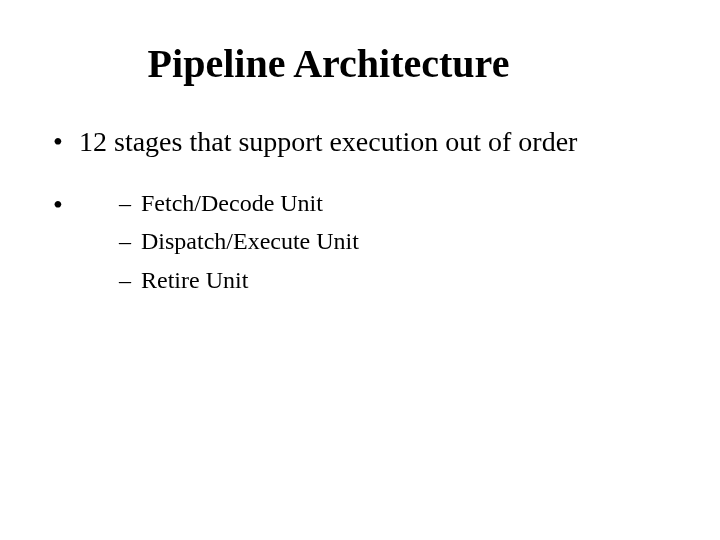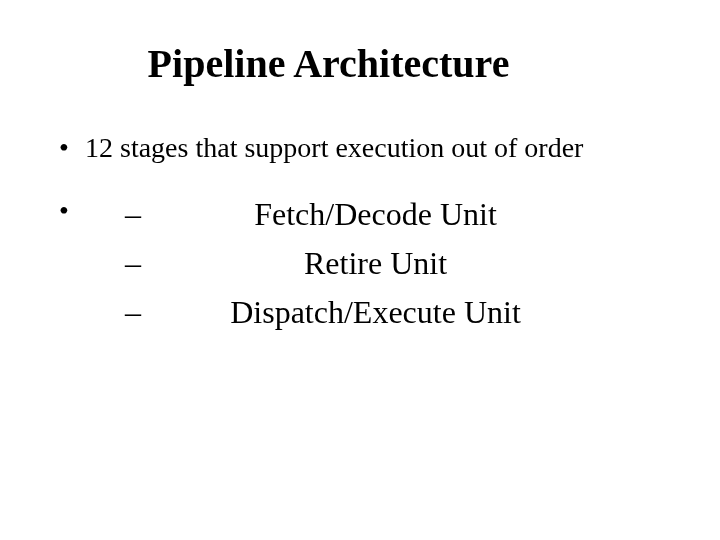--- a/index.html
+++ b/index.html
@@ -23,42 +23,41 @@
     font-weight: bold;
     padding-top: 40px;
     padding-bottom: 10px;
   }
   .content {
     padding: 20px 40px 0 40px;
     font-size: 28px;
   }
   ul.bullets {
     list-style: none;
-    margin: 13px;
+    margin: 7px;
     padding: 0;
   }
   ul.bullets > li {
     position: relative;
     padding-left: 32px;
     margin-bottom: 28px;
     line-height: 1.25;
   }
   ul.bullets > li::before {
     content: "•";
     position: absolute;
     left: 6px;
     top: 0;
     font-size: 28px;
   }
   ul.subs {
     list-style: none;
     margin: 8px 0 0 0;
     padding: 0 0 0 40px;
-    font-size: 32px;
-    text-align: center;
+    font-size: 24px;
   }
   ul.subs > li {
     position: relative;
     padding-left: 22px;
     margin-bottom: 6px;
     line-height: 1.35;
   }
   ul.subs > li::before {
     content: "–";
     position: absolute;
@@ -72,19 +71,19 @@
 <div class="slide">
   <div class="title">Pipeline Architecture</div>
   <div class="content">
     <ul class="bullets">
       <li>
         <span>12 stages that support execution out of order</span>
       </li>
       <li>
         <ul class="subs">
           <li>Fetch/Decode Unit</li>
+          <li>Dispatch/Execute Unit</li>
           <li>Retire Unit</li>
-          <li>Dispatch/Execute Unit</li>
         </ul>
       </li>
     </ul>
   </div>
 </div>
 
 </body></html>

